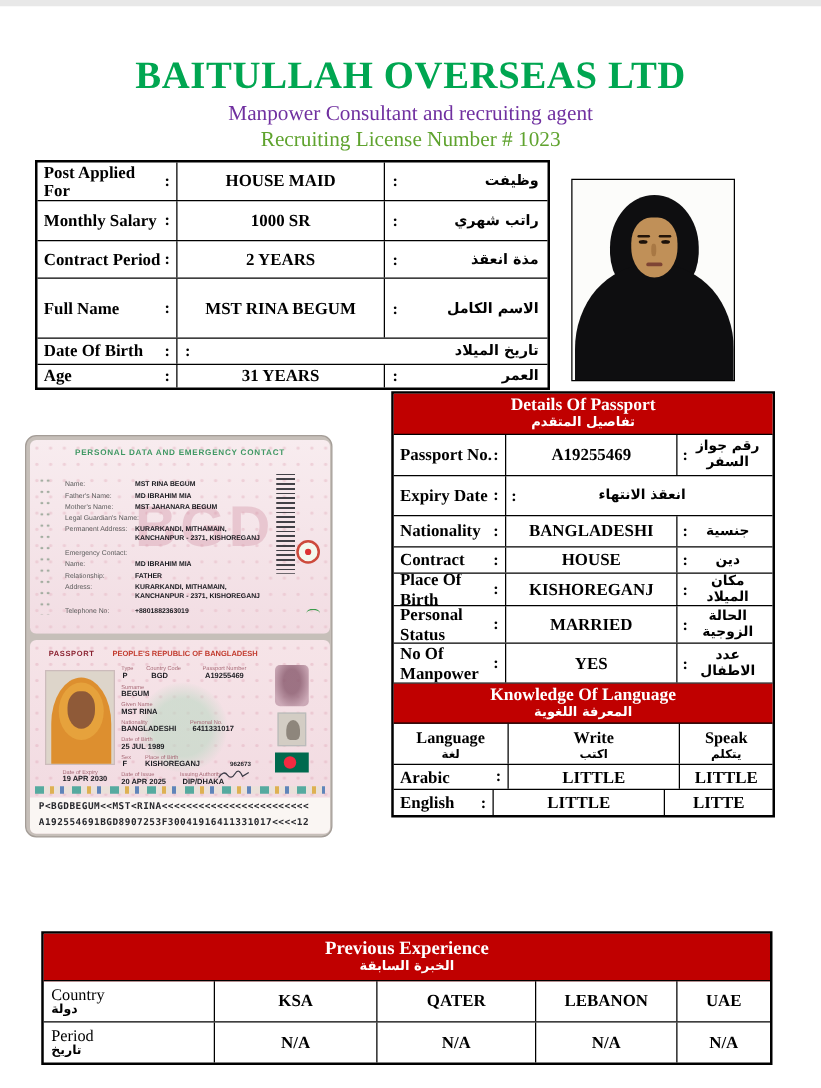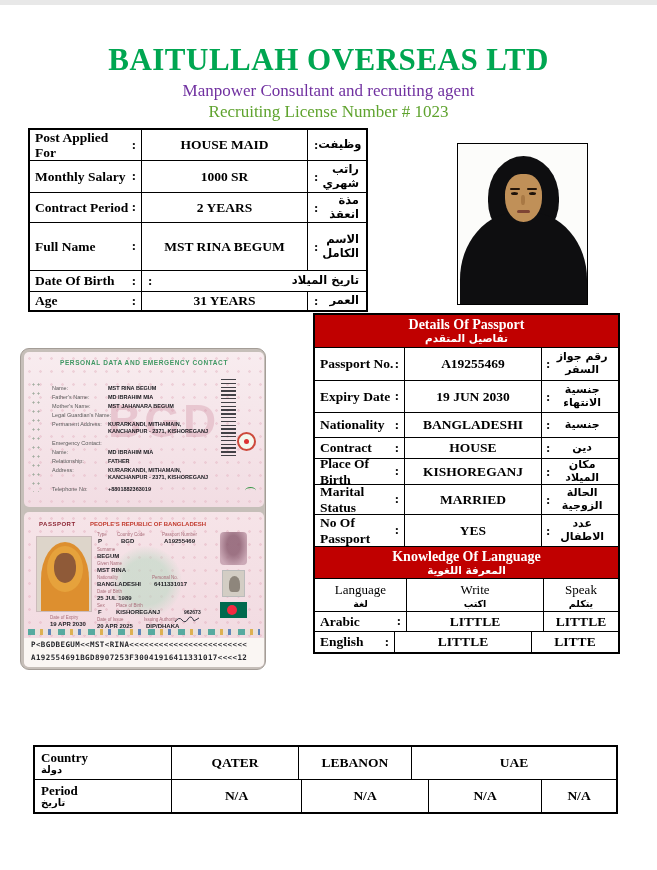--- a/index.html
+++ b/index.html
@@ -34,27 +34,27 @@
   .red-bar .en { font-size:14px; font-weight:bold; line-height:1.1; }
   .red-bar .ar2 { font-family:"DejaVu Sans",sans-serif; font-size:10.5px; font-weight:bold; line-height:1.2; }
 
   
   .app .c1 { width:112px; } .app .c2 { width:166px; } .app .c3 { flex:1; }
   
   .pas .c1 { width:90px; } .pas .c2 { width:137px; } .pas .c3 { flex:1; }
   .pas .arc { padding:0 4px; } .pas .ar { text-align:center; font-size:11px; }
   
   .lang-head .cell { flex-direction:column; justify-content:center; }
-  .lang-head .en { font-weight:normal; font-size:13px; }
+  .lang-head .en { font-weight:bold; font-size:13px; }
   .lang-head .arx { font-family:"DejaVu Sans",sans-serif; font-size:9.5px; font-weight:bold; }
   
   .exp .c1 { width:137px; } .exp .c2 { width:130px; } .exp .c3 { width:127px; }
   .exp .c4 { width:113px; } .exp .c5 { flex:1; }
   .exp .lblc { flex-direction:column; align-items:flex-start; justify-content:center; padding:2px 6px; border-right:1px solid #000; display:flex; }
-  .exp .lblc .en { font-weight:bold; font-size:13px; line-height:1.05; }
+  .exp .lblc .en { font-weight:normal; font-size:13px; line-height:1.05; }
   .exp .lblc .arx { font-family:"DejaVu Sans",sans-serif; font-size:10px; font-weight:bold; }
 
   
   .photo { position:absolute; left:457px; top:143px; width:131px; height:162px;
            border:1px solid #000; background:#fcfcfa; overflow:hidden; }
   .photo .body { position:absolute; bottom:-4px; left:2px; width:127px; height:96px; background:#0e0e10;
                  border-radius:46% 46% 0 0 / 70% 70% 0 0; }
   .photo .head { position:absolute; top:12px; left:30px; width:71px; height:84px; background:#0e0e10;
                  border-radius:50% 50% 46% 46%; }
   .photo .face { position:absolute; top:30px; left:47px; width:37px; height:48px; background:#c09058;
@@ -116,21 +116,21 @@
 
 <div class="page">
   <div class="top-strip"></div>
 
   <div class="hdr">
     <div class="title">BAITULLAH OVERSEAS LTD</div>
     <div class="subtitle">Manpower Consultant and recruiting agent</div>
     <div class="license">Recruiting License Number # 1023</div>
   </div>
 
-  <div class="tbl app" style="left:28px; top:128px; width:340px;">
+  <div class="tbl app" style="left:28px; top:128px; width:412px;">
     <div class="t-row" style="height:31px">
       <div class="cell c1 lbl">
           <span>Post Applied For</span>
           <span class="colon">:</span>
         </div>
       <div class="cell c2 val">HOUSE MAID</div>
       <div class="cell c3 arc">
           <span class="colon">:</span>
           <span class="ar">وظيفت</span>
         </div>
@@ -218,24 +218,23 @@
       <div class="cell c3 arc">
           <span class="colon">:</span>
           <span class="ar">رقم جواز السفر</span>
         </div>
     </div>
     <div class="t-row" style="height:32px">
       <div class="cell c1 lbl">
           <span>Expiry Date</span>
           <span class="colon">:</span>
         </div>
-      <div class="cell c2 val">19 JUN 2030</div>
-      <div class="cell c3 arc">
-          <span class="colon">:</span>
-          <span class="ar">جنسية الانتهاء</span>
+      <div class="cell c3 arc">
+          <span class="colon">:</span>
+          <span class="ar">انعقذ الانتهاء</span>
         </div>
     </div>
     <div class="t-row" style="height:25px">
       <div class="cell c1 lbl">
           <span>Nationality</span>
           <span class="colon">:</span>
         </div>
       <div class="cell c2 val">BANGLADESHI</div>
       <div class="cell c3 arc">
           <span class="colon">:</span>
@@ -259,32 +258,32 @@
           <span class="colon">:</span>
         </div>
       <div class="cell c2 val">KISHOREGANJ</div>
       <div class="cell c3 arc">
           <span class="colon">:</span>
           <span class="ar">مكان الميلاد</span>
         </div>
     </div>
     <div class="t-row" style="height:30px">
       <div class="cell c1 lbl">
-          <span>Marital Status</span>
+          <span>Personal Status</span>
           <span class="colon">:</span>
         </div>
       <div class="cell c2 val">MARRIED</div>
       <div class="cell c3 arc">
           <span class="colon">:</span>
           <span class="ar">الحالة الزوجية</span>
         </div>
     </div>
     <div class="t-row" style="height:32px">
       <div class="cell c1 lbl">
-          <span>No Of Passport</span>
+          <span>No Of Manpower</span>
           <span class="colon">:</span>
         </div>
       <div class="cell c2 val">YES</div>
       <div class="cell c3 arc">
           <span class="colon">:</span>
           <span class="ar">عدد الاطفال</span>
         </div>
     </div>
     <div class="red-bar" style="height:32px">
       <div class="en">Knowledge Of Language</div>
@@ -393,25 +392,30 @@
       <div class="flag"></div>
       <div class="sec-strip"></div>
       <div class="mrz">
         <div>P&lt;BGDBEGUM&lt;&lt;MST&lt;RINA&lt;&lt;&lt;&lt;&lt;&lt;&lt;&lt;&lt;&lt;&lt;&lt;&lt;&lt;&lt;&lt;&lt;&lt;&lt;&lt;&lt;&lt;&lt;&lt;</div>
         <div>A192554691BGD8907253F30041916411331017&lt;&lt;&lt;&lt;12</div>
       </div>
     </div>
   </div>
 
   <div class="tbl exp" style="left:33px; top:745px; width:585px;">
+    <div class="red-bar" style="height:38px">
+      <div class="en" style="font-size:15px">Previous Experience</div>
+      <div class="ar2">الخبرة السابقة</div>
+    </div>
     <div class="t-row" style="height:33px">
       <div class="c1 lblc">
         <span class="en">Country</span>
         <span class="arx">دولة</span>
       </div>
+      <div class="cell c2 val">KSA</div>
       <div class="cell c3 val">QATER</div>
       <div class="cell c4 val">LEBANON</div>
       <div class="cell c5 val">UAE</div>
     </div>
     <div class="t-row" style="height:32px">
       <div class="c1 lblc">
         <span class="en">Period</span>
         <span class="arx">تاريخ</span>
       </div>
       <div class="cell c2 val">N/A</div>

